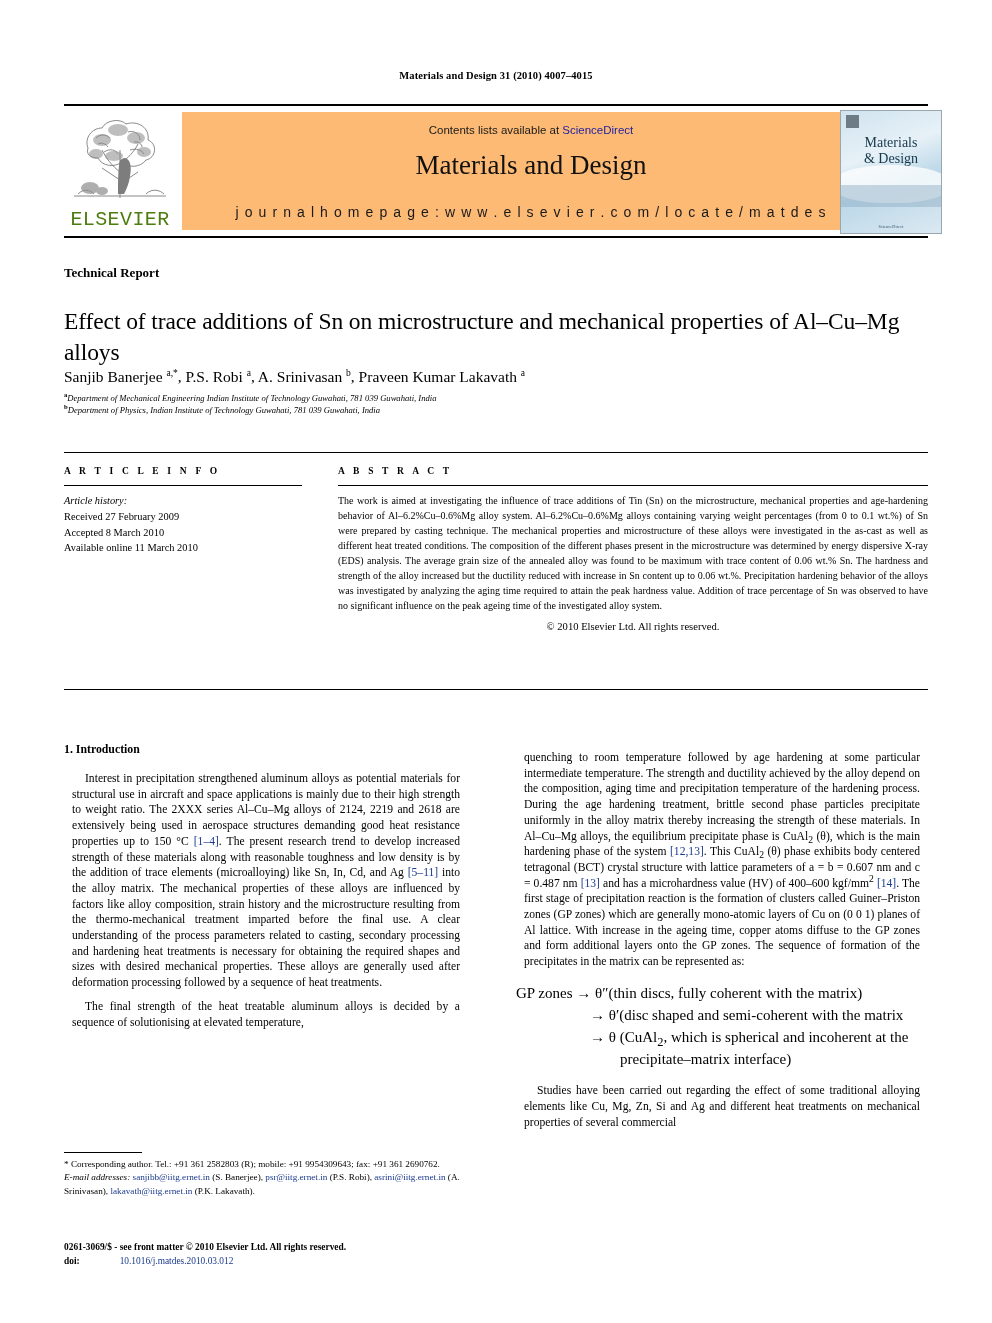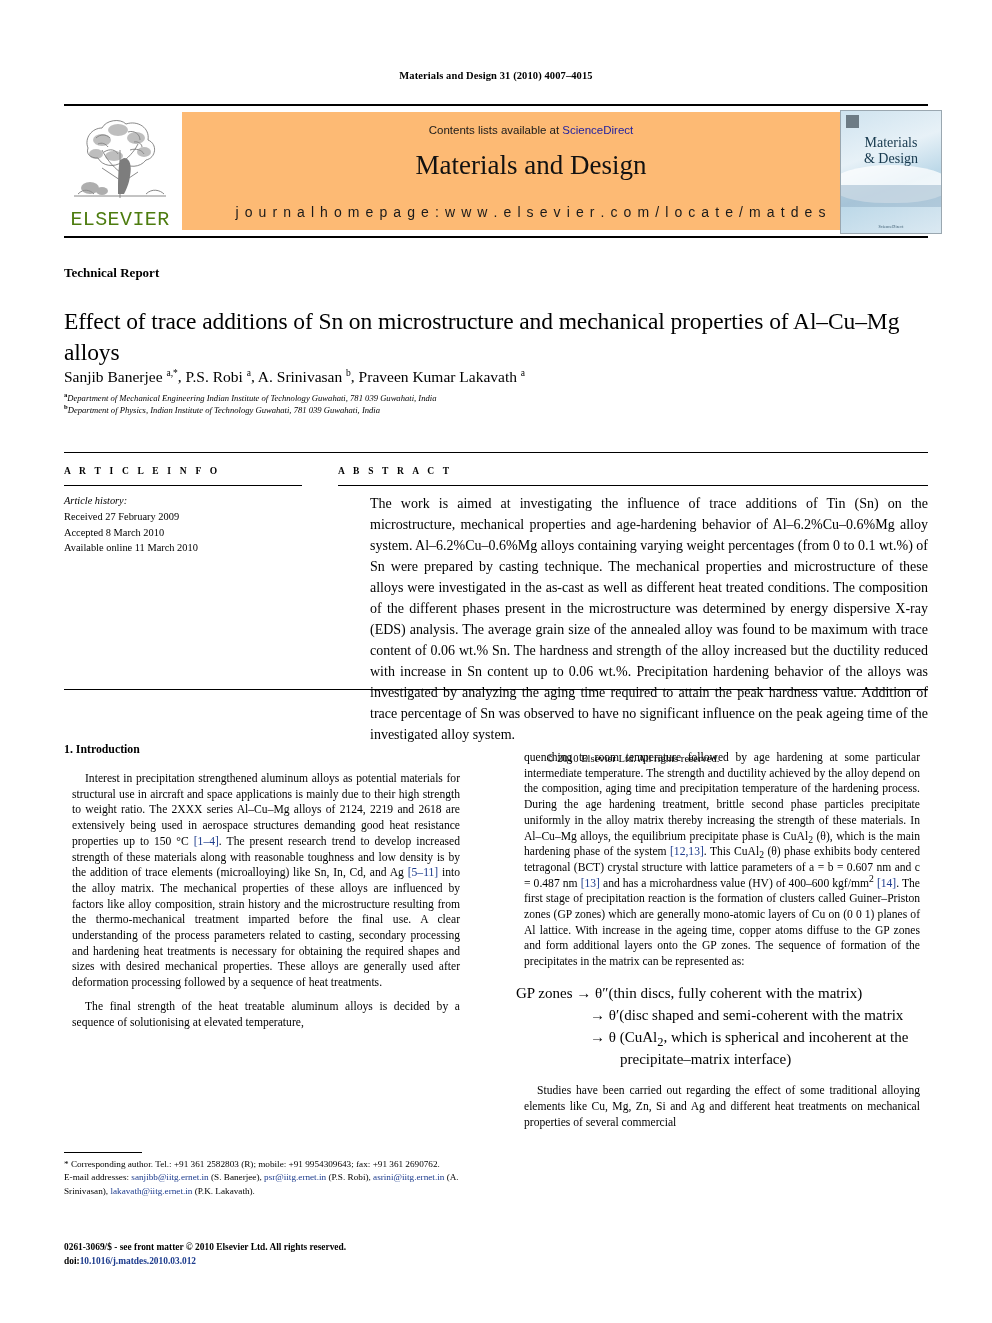--- a/index.html
+++ b/index.html
@@ -234,24 +234,23 @@
     height: 1px;
     background: #000;
     margin-bottom: 7px;
   }
   .info-body {
     font-size: 10.4px;
     line-height: 1.52;
   }
   .info-body .ih { font-style: italic; }
   .abstract-body {
-    font-size: 14px;
+    font-size: 10px;
     line-height: 1.50;
     text-align: justify;
-    margin-left: 32px;
   }
   .copyright {
     margin-top: 8px;
     text-align: center;
     font-size: 10.6px;
   }
 
   
   .col-left {
     position: absolute;
@@ -295,31 +294,31 @@
     background: #000;
   }
   .footnotes {
     position: absolute;
     left: 64px; top: 1158px;
     width: 404px;
     font-size: 9.2px;
     line-height: 1.46;
   }
   .footnotes .fstar { }
-  .footnotes .em { }
+  .footnotes .em { font-style: italic; }
   .mail { color: #1b3a8c; }
   .imprint {
     position: absolute;
     left: 64px; top: 1241px;
     width: 404px;
     font-size: 9.4px;
     line-height: 1.45;
     font-weight: bold;
   }
-  .imprint .doi { color: #1b3a8c; font-weight: bold; }
+  .imprint .doi { color: #1b3a8c; font-weight: normal; margin-left: 40px; }
   sub, sup { line-height: 0; }
 </style>
 </head>
 <body>
 
 <div class="page">
 
   <div class="running-head">Materials and Design 31 (2010) 4007–4015</div>
 
   <div class="rule-top"></div>

